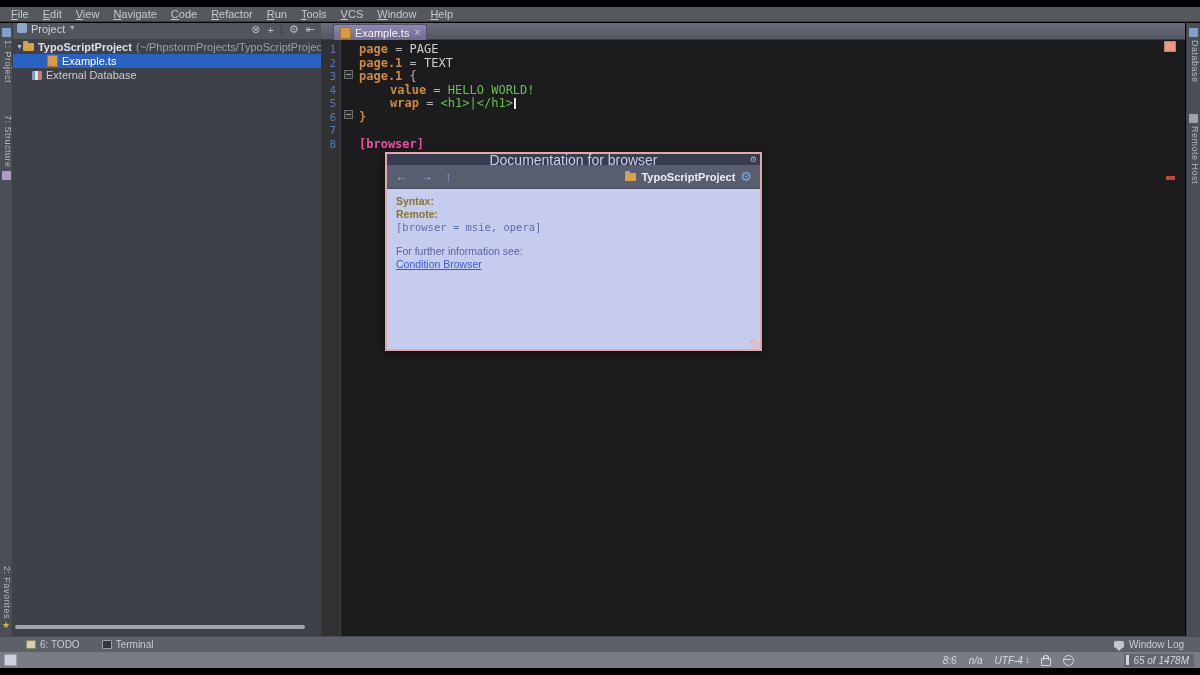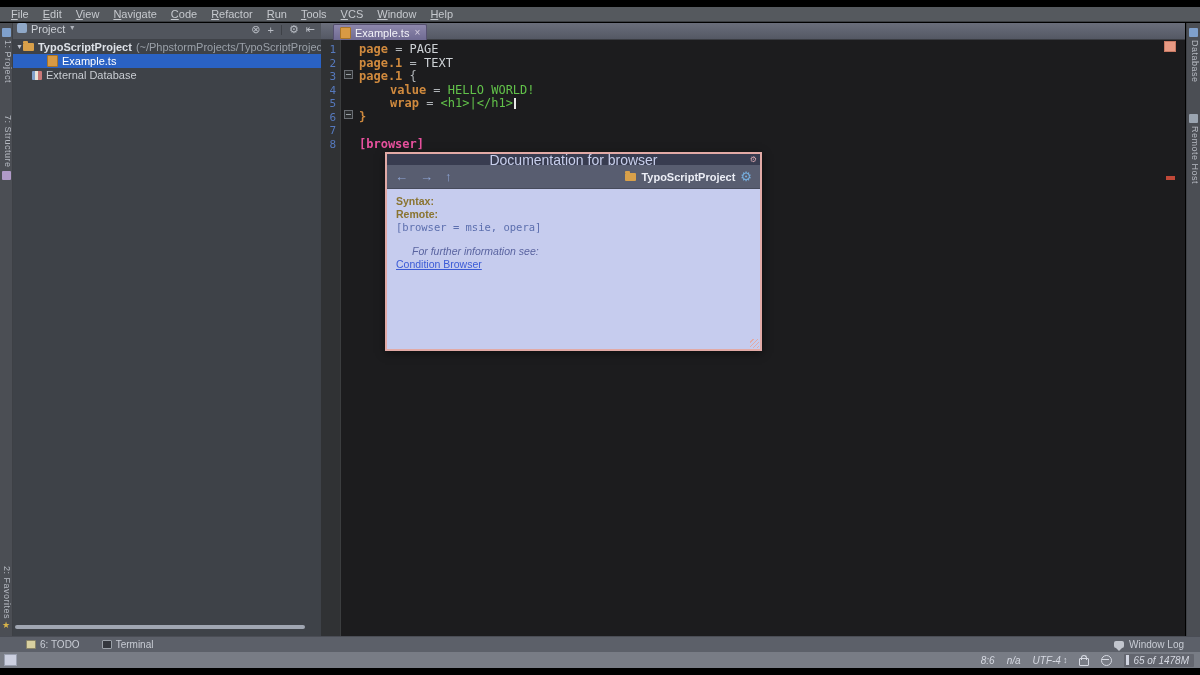--- a/index.html
+++ b/index.html
@@ -68,21 +68,21 @@
   .doc-title-text{font-size:14px;color:#c8cfec;line-height:10px;}
   .doc-title-gear{position:absolute;right:3px;top:0;font-size:8px;color:#d8a8b0;line-height:11px;}
   .doc-toolbar{height:24px;background:#585d70;border-bottom:1px solid #474b5c;display:flex;align-items:center;padding:0 8px;box-sizing:border-box;}
   .doc-nav{font-size:13px;color:#8fa6d6;margin-right:12px;line-height:13px;}
   .doc-proj{margin-left:auto;display:flex;align-items:center;gap:5px;}
   .doc-proj-label{font-size:11px;font-weight:bold;color:#eceef6;}
   .doc-gear{font-size:13px;color:#76aede;}
   .doc-body{padding:6px 9px;font-size:10.5px;color:#4a5290;}
   .doc-h{font-weight:bold;color:#8a7430;margin:0 0 1px 0;}
   .doc-code{font-family:"DejaVu Sans Mono",monospace;font-size:10.5px;color:#5c6fae;margin:0 0 12px 0;}
-  .doc-more{color:#5a64a0;margin:0 0 1px 16px;font-style:italic;}
+  .doc-more{color:#5a64a0;margin:0 0 1px 0;}
   .doc-link{color:#3b5bd6;text-decoration:underline;}
   .doc-grip{position:absolute;right:1px;bottom:1px;width:9px;height:9px;background:repeating-linear-gradient(135deg,transparent 0 2px,#e2aaa6 2px 3px);}
   
   .bottom-bar{position:absolute;left:0;top:636px;width:1200px;height:16px;background:#5c6069;border-top:1px solid #4a4d55;box-sizing:border-box;display:flex;align-items:center;font-size:10px;color:#c8ccd4;}
   .bb-item{display:flex;align-items:center;gap:4px;margin-left:26px;}
   .bb-item.terminal{margin-left:22px;}
   .icon-todo{width:10px;height:9px;background:#d8d0a0;border:1px solid #8a8468;border-radius:1px;box-sizing:border-box;}
   .icon-term{width:10px;height:9px;background:#34373e;border:1px solid #9aa0a8;border-radius:1px;box-sizing:border-box;}
   .bb-right{margin-left:auto;display:flex;align-items:center;gap:5px;margin-right:16px;}
   .icon-bubble{width:10px;height:7px;background:#c2c6ce;border-radius:2px;position:relative;}
@@ -90,21 +90,21 @@
   
   .statusbar{position:absolute;left:0;top:652px;width:1200px;height:16px;background:#787c85;display:flex;align-items:center;}
   .sb-square{position:absolute;left:4px;top:2px;width:13px;height:12px;background:#ccd0e0;border:1px solid #9aa0b0;box-sizing:border-box;}
   .sb-right{position:absolute;right:6px;top:0;height:16px;display:flex;align-items:center;gap:12px;font-size:10px;color:#d6d9e2;font-style:italic;}
   .sb-enc{display:flex;align-items:center;gap:2px;}
   .sb-sort{font-size:9px;}
   .icon-lock{width:8px;height:6px;border:1px solid #d6d9e2;border-radius:1px;position:relative;margin-top:4px;}
   .icon-lock::before{content:"";position:absolute;top:-4px;left:1px;width:4px;height:4px;border:1px solid #d6d9e2;border-bottom:none;border-radius:3px 3px 0 0;}
   .icon-globe{width:9px;height:9px;border:1px solid #d6d9e2;border-radius:50%;position:relative;}
   .icon-globe::after{content:"";position:absolute;left:0;top:3px;width:7px;height:1px;background:#d6d9e2;}
-  .sb-mem{display:flex;align-items:center;background:#63666f;padding:1px 5px 1px 2px;border-radius:1px;gap:4px;}
+  .sb-mem{display:flex;align-items:center;background:#63666f;padding:1px 5px 1px 2px;border-radius:1px;gap:4px;margin-left:38px;}
   .sb-mem-bar{width:3px;height:10px;background:#d0d4e0;}
   
   .sq-blue{background:#7fa0cc;}
   .sq-purple{background:#b09ac8;}
   .sq-gray{background:#9aa4b0;}
 </style>
 </head>
 <body>
 
 <div class="menubar">

